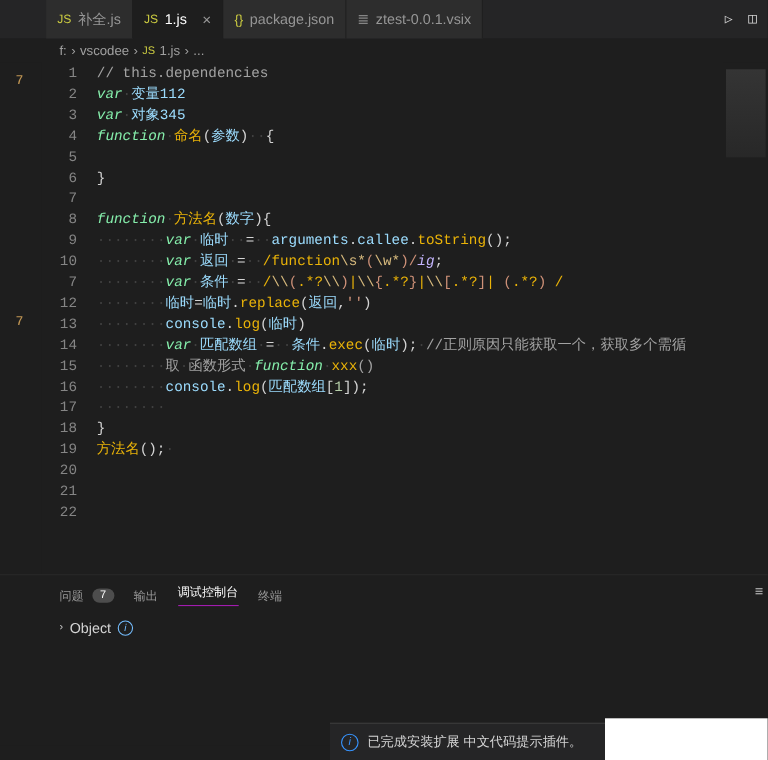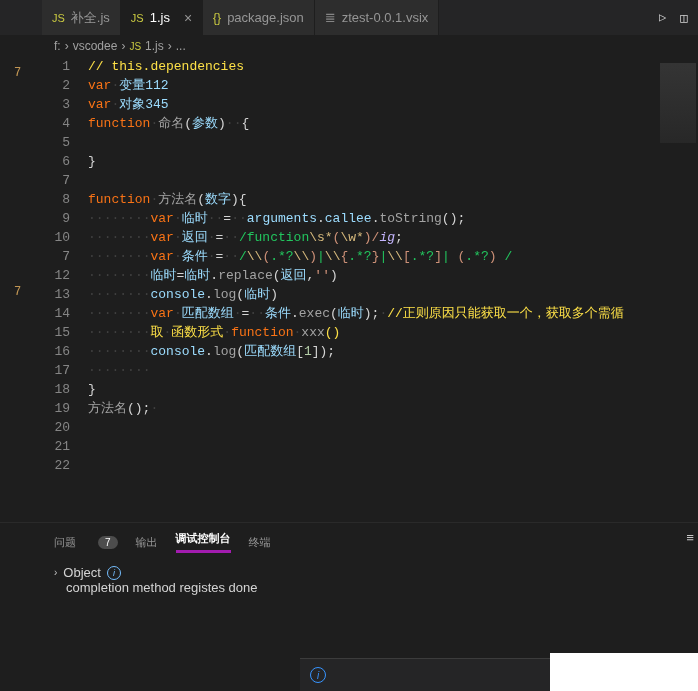--- a/index.html
+++ b/index.html
@@ -98,26 +98,26 @@
 }
 .minimap-inner {
   position: absolute;
   top: 6px;
   right: 2px;
   width: 36px;
   height: 80px;
   background: linear-gradient(#3a3a3a 0%, #2a2a2a 100%);
   opacity: 0.8;
 }
-.c-comment { color: #fde047; margin-top: 24px; }
-.c-keyword { color: #f97316; }
+.c-comment { color: #a3a3a3; margin-top: 24px; }
+.c-keyword { color: #86efac; font-style: italic; }
 .c-var { color: #9cdcfe; }
-.c-func { color: #a3a3a3; }
+.c-func { color: #eab308; }
 .c-string { color: #ce9178; }
-.c-regex { color: #22c55e; }
+.c-regex { color: #eab308; }
 .c-regex-grp { color: #ce9178; }
 .c-regex-esc { color: #d7ba7d; }
 .c-regex-flag { color: #c4b5fd; font-style: italic; }
 .c-num { color: #b5cea8; }
 .c-whitespace { color: #404040; }
 .panel {
   background: #1e1e1e;
   border-top: 1px solid #2a2a2a;
   height: 156px;
   position: relative;
@@ -132,22 +132,22 @@
   color: #c5c5c5;
 }
 .panel-tabs {
   display: flex;
   gap: 18px;
   padding: 8px 54px;
   font-size: 11px;
   font-family: -apple-system, 'Segoe UI', sans-serif;
   color: #969696;
 }
-.ptab { cursor: pointer; display: flex; align-items: center; gap: 22px; }
-.ptab.active { color: #fff; border-bottom: 3px solid #a21caf; padding-bottom: 4px; font-weight: bold; }
+.ptab { cursor: pointer; display: flex; align-items: center; gap: 8px; }
+.ptab.active { color: #fff; border-bottom: 1px solid #a21caf; padding-bottom: 4px; }
 .badge {
   background: #4d4d4d;
   color: #fff;
   border-radius: 10px;
   padding: 1px 7px;
   font-size: 10px;
 }
 .panel-body {
   padding: 4px 54px;
   font-family: -apple-system, 'Segoe UI', sans-serif;
@@ -288,20 +288,20 @@
   </div>
   <div class="panel-right-icons">
     <span>≡</span>
   </div>
   <div class="panel-body">
     <div class="obj-row">
       <span class="obj-chevron">›</span>
       <span>Object</span>
       <span class="info-i">i</span>
     </div>
-    <div style="margin-left:12px">completion method registes done</div>
   </div>
 </div>
 
 <div class="toast">
   <span class="toast-icon">i</span>
+  <span>已完成安装扩展 中文代码提示插件。</span>
 </div>
 <div class="white-block"></div>
 
 </body></html>

